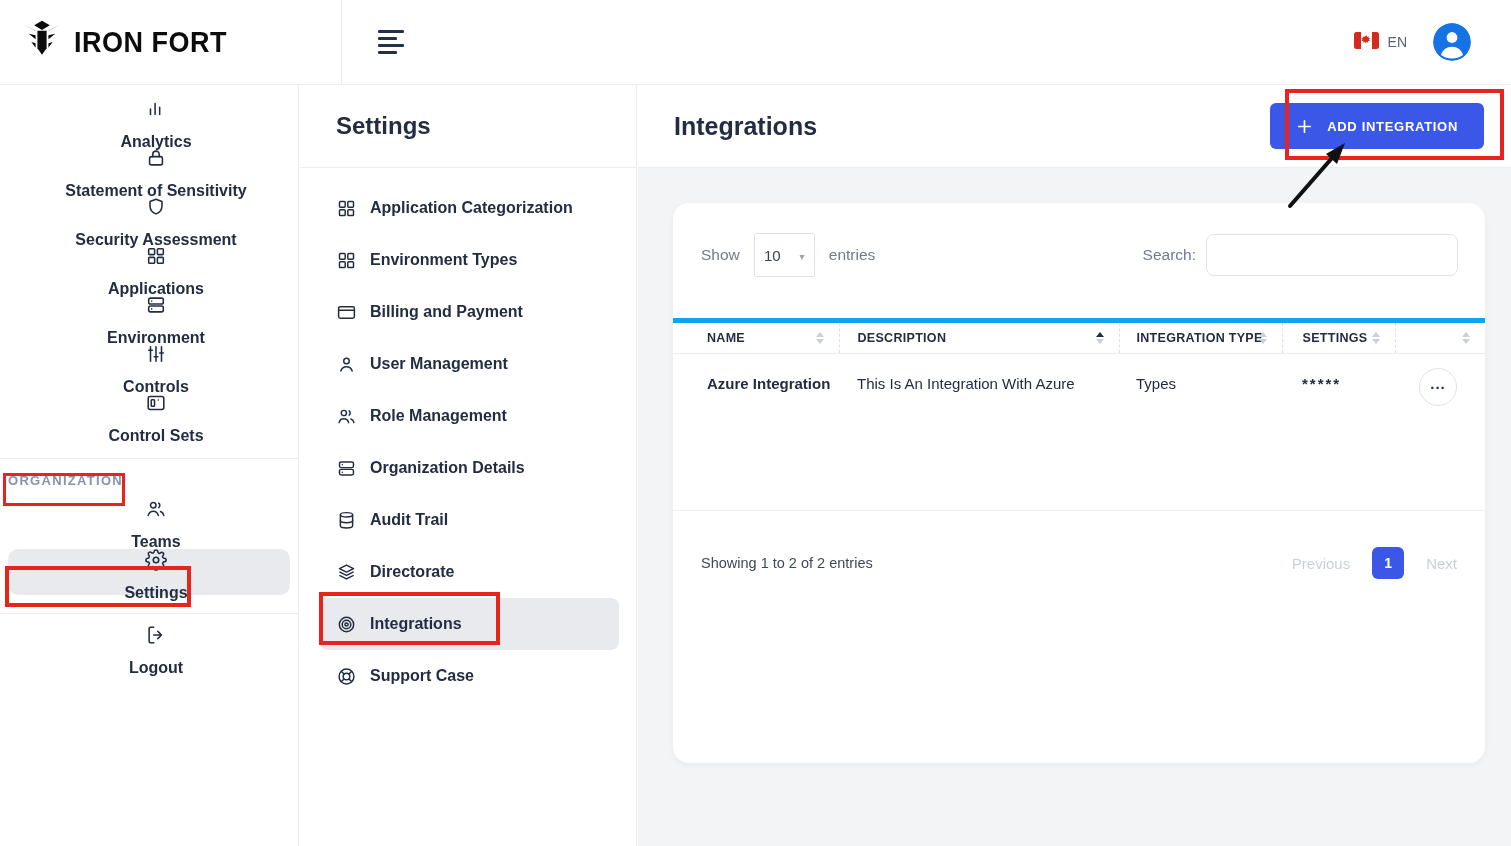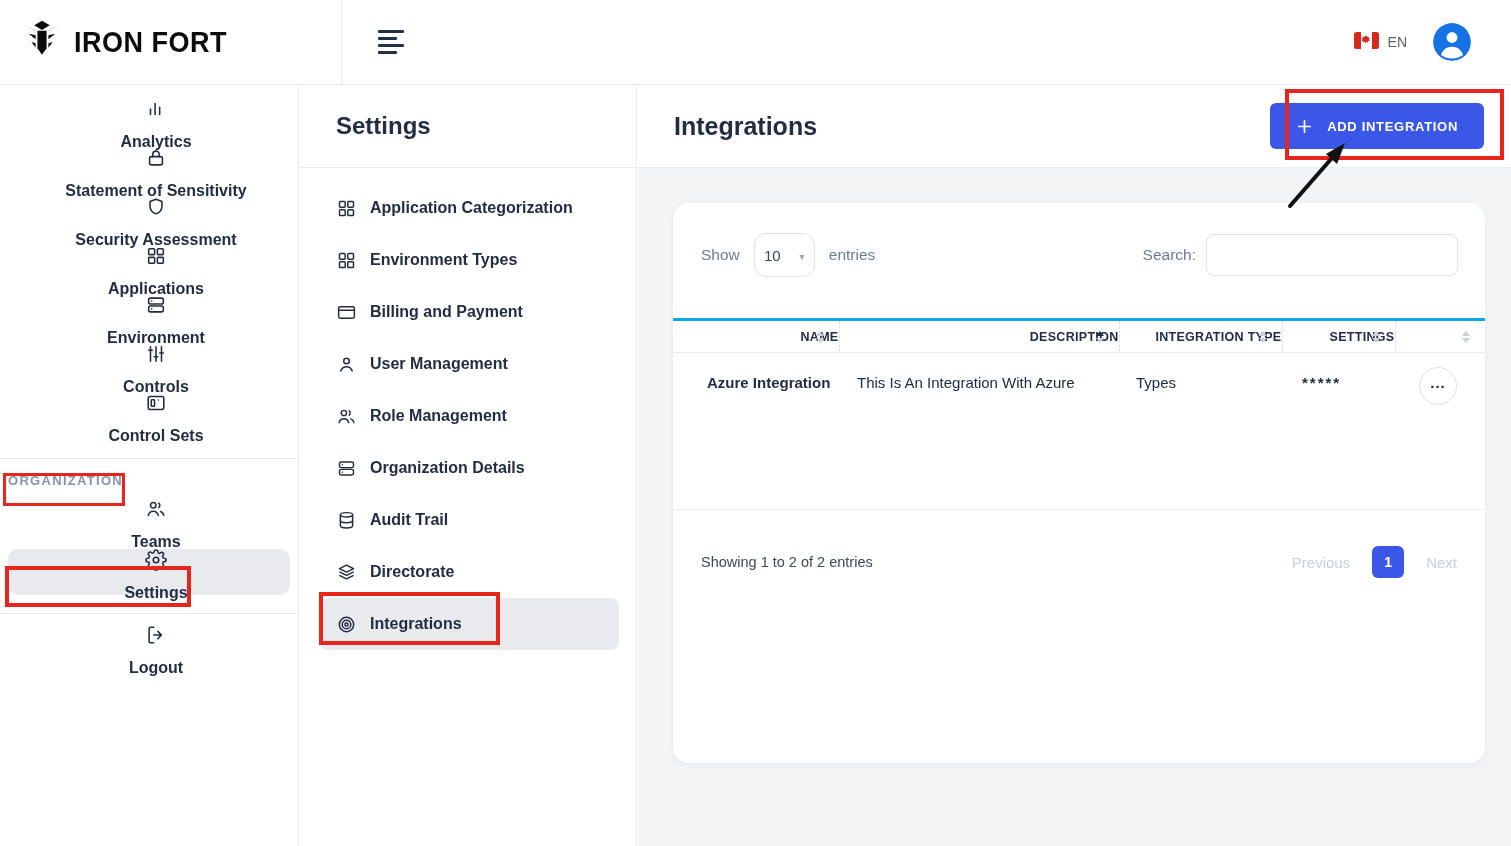--- a/index.html
+++ b/index.html
@@ -40,27 +40,27 @@
   
   .main { position:absolute; top:85px; left:638px; width:873px; height:761px; background:#f3f4f6; }
   .main-header { height:83px; background:#fff; border-bottom:1px solid #ededf1; display:flex; align-items:center; justify-content:space-between; padding:0 27px 0 36px; }
   .main-title { font-size:25px; font-weight:700; color:#232d42; }
   .add-btn { height:46px; padding:0 26px; background:#3a57e8; color:#fff; border:none; border-radius:6px; font-family:inherit; font-size:13px; font-weight:700; letter-spacing:.7px; display:flex; align-items:center; gap:14px; cursor:pointer; }
 
   .main-body { padding:35px; }
   .card { width:812px; height:560px; background:#fff; border-radius:16px; box-shadow:0 2px 6px rgba(25,30,60,.05); }
   .card-controls { display:flex; justify-content:space-between; align-items:center; padding:30px 27px 0 28px; }
   .ctrl-left { display:flex; align-items:center; gap:14px; font-size:15.5px; color:#6f7a90; }
-  .select-box { width:61px; height:44px; border:1px solid #dfe3e8; border-radius:12px; display:flex; align-items:center; justify-content:center; gap:19px; font-size:15px; color:#39424f; cursor:pointer; background:#fff; }
+  .select-box { width:61px; height:44px; border:1px solid #dfe3e8; border-radius:2px; display:flex; align-items:center; justify-content:center; gap:19px; font-size:15px; color:#39424f; cursor:pointer; background:#fff; }
   .chev { font-size:10px; color:#9aa3b2; transform:translateY(1px); }
   .ctrl-right { display:flex; align-items:center; gap:10px; font-size:15.5px; color:#6f7a90; }
   .search-input { width:252px; height:42px; border:1px solid #dfe3e8; border-radius:8px; font-family:inherit; font-size:15px; padding:0 12px; color:#232d42; outline:none; }
 
   table.grid { width:100%; margin-top:41px; border-collapse:collapse; table-layout:fixed; }
-  .grid th { border-top:3px solid #0ea5e9; border-bottom:1px solid #e8ecf1; height:33px; font-size:12.5px; font-weight:700; color:#232d42; text-align:right; letter-spacing:.3px; position:relative; }
+  .grid th { border-top:5px solid #0ea5e9; border-bottom:1px solid #e8ecf1; height:33px; font-size:12.5px; font-weight:700; color:#232d42; text-align:left; letter-spacing:.3px; position:relative; }
   .grid th:not(:first-child) { border-left:1px dashed #d9dee8; }
   .grid th .sort { position:absolute; right:15px; top:50%; transform:translateY(-50%); display:flex; flex-direction:column; align-items:center; gap:2px; }
   .caret-up { width:0; height:0; border-left:4px solid transparent; border-right:4px solid transparent; border-bottom:5px solid #c9cfdb; }
   .caret-down { width:0; height:0; border-left:4px solid transparent; border-right:4px solid transparent; border-top:5px solid #c9cfdb; }
   .grid th.sorted .caret-up { border-bottom-color:#232d42; }
   .grid td { vertical-align:top; padding-top:21px; font-size:15px; color:#232d42; border-bottom:1px solid #eef1f5; box-sizing:border-box; }
   .grid tr.row-a td { height:151px; }
   .grid tr.row-b td { height:157px; }
   .cell-name { font-weight:600; padding-left:34px; }
   .cell-desc { padding-left:18px; color:#2e3950; }
@@ -282,20 +282,28 @@
           </svg>
         <span>Directorate</span>
       </div>
       <div class="menu-item active">
         <svg class="icon" width="21" height="21" viewBox="0 0 24 24">
             <circle cx="12" cy="12" r="8.2"></circle>
             <circle cx="12" cy="12" r="4.9"></circle>
             <circle cx="12" cy="12" r="1.8"></circle>
           </svg>
         <span>Integrations</span>
+      </div>
+      <div class="menu-item">
+        <svg class="icon" width="21" height="21" viewBox="0 0 24 24">
+            <circle cx="12" cy="12" r="8.5"></circle>
+            <circle cx="12" cy="12" r="3.8"></circle>
+            <path d="M6.2 6.2l3 3M14.8 14.8l3 3M17.8 6.2l-3 3M9.2 14.8l-3 3"></path>
+          </svg>
+        <span>Support Case</span>
       </div>
     </nav>
   </section>
 
   <main class="main">
     <div class="main-header">
       <h1 class="main-title">Integrations</h1>
       <button class="add-btn">
         <svg width="17" height="17" viewBox="0 0 24 24" style="stroke:#fff;fill:none;stroke-width:2.4;stroke-linecap:round;">
             <path d="M12 4v16M4 12h16"></path>

